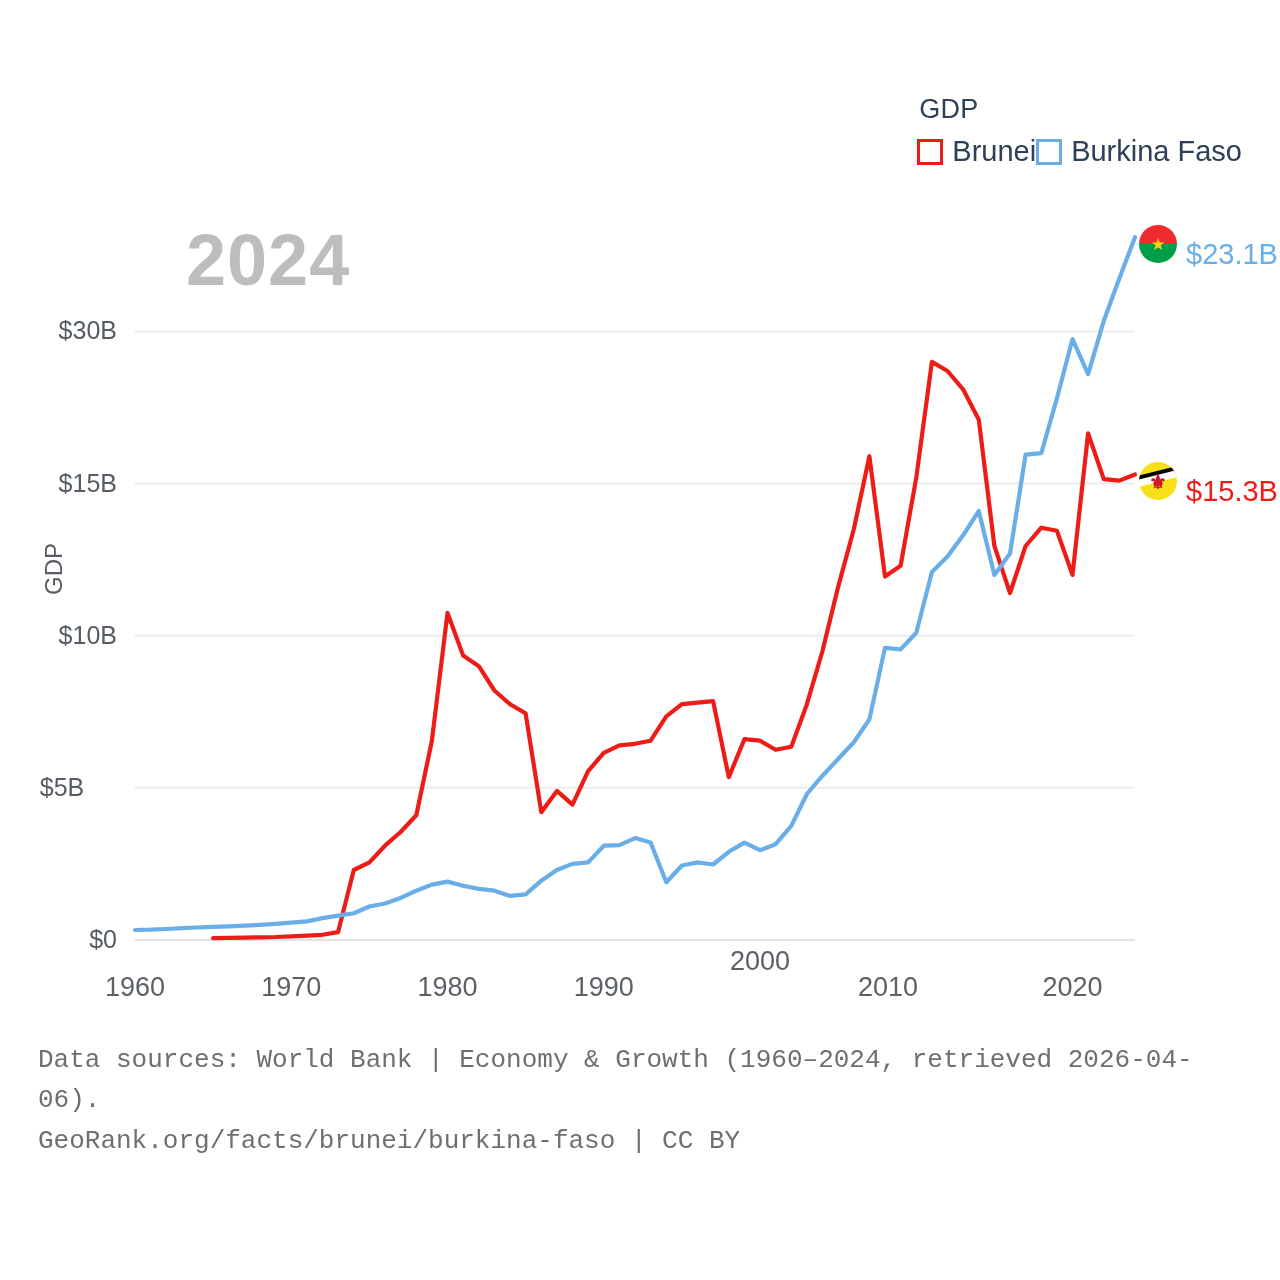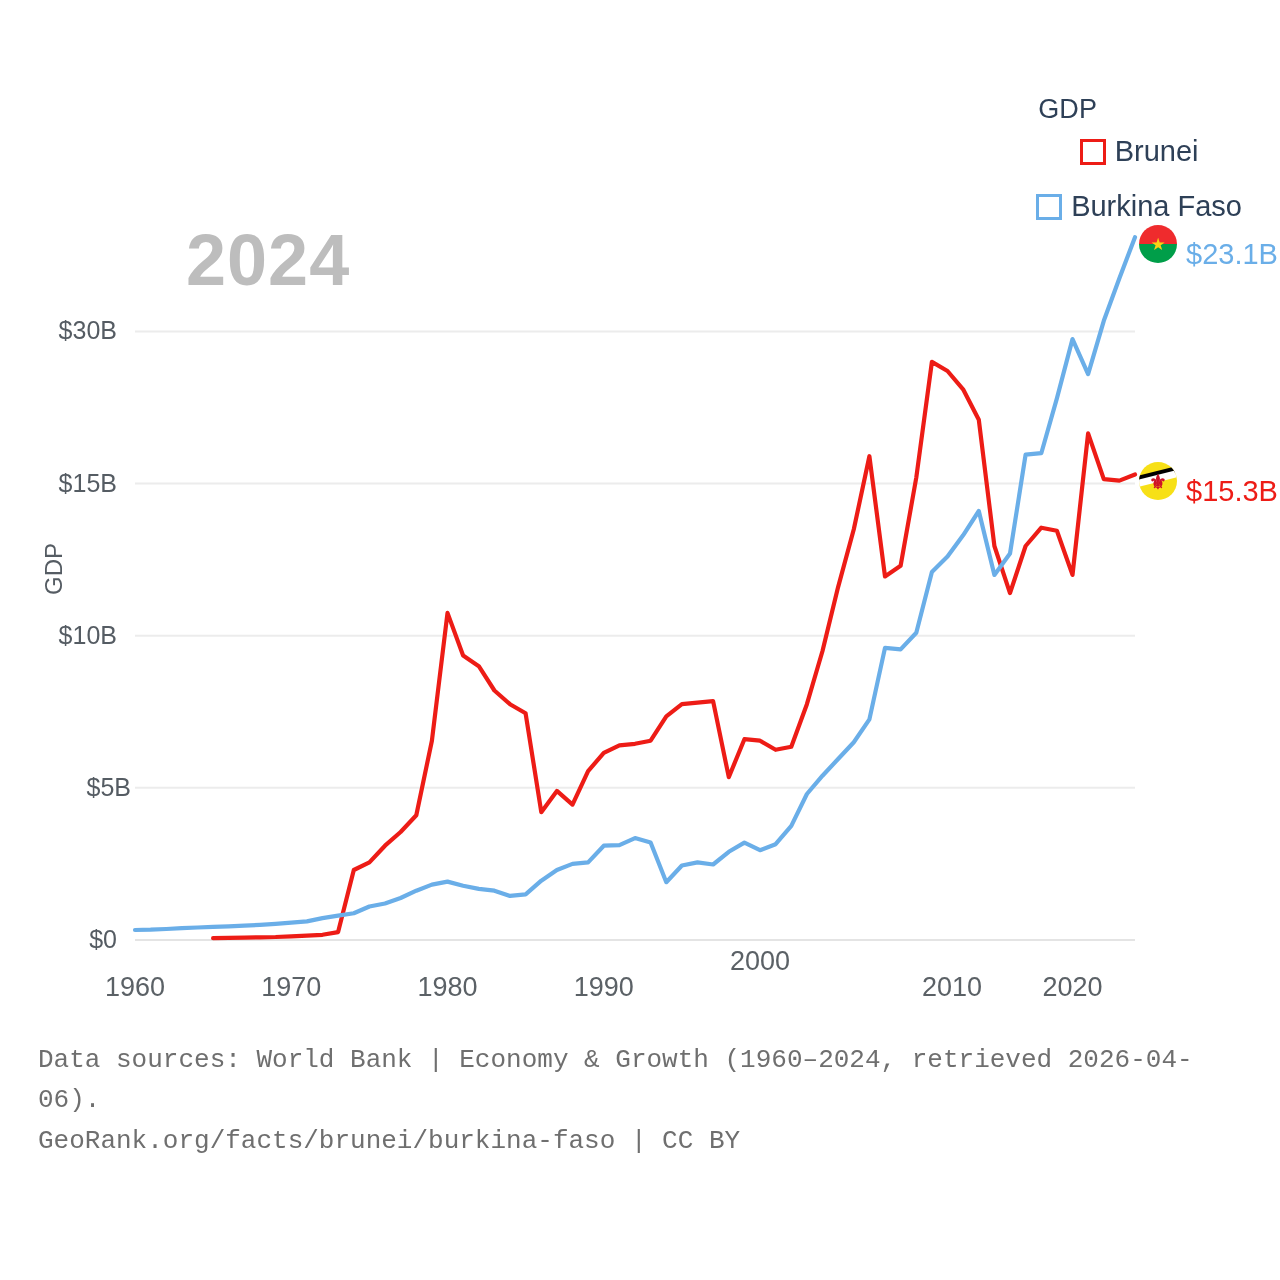--- a/index.html
+++ b/index.html
@@ -8,21 +8,21 @@
     background:#ffffff;
     font-family:"Liberation Sans", sans-serif;
     color:#3b4a5a;
     overflow:hidden;
   }
   #root{position:relative;width:1280px;height:1116px;}
 
   
   .legend{position:absolute;right:38px;top:96px;text-align:right;}
   .legend-title{font-size:27px;color:#2e4057;letter-spacing:.2px;line-height:1;margin-bottom:14px;text-align:left;padding-left:2px;}
-  .legend-items{display:flex;flex-direction:column;align-items:center;gap:26px;}
+  .legend-items{display:flex;flex-direction:row;align-items:center;}
   .legend-item{display:flex;flex-direction:row;align-items:center;gap:9px;}
   .legend-swatch{width:26px;height:26px;background:#fff;box-sizing:border-box;}
   .legend-label{font-size:29px;color:#2e4057;line-height:1;white-space:nowrap;}
 
   
   .watermark{
     position:absolute;left:158px;top:224px;
     font-size:72px;font-weight:bold;color:#bdbdbd;letter-spacing:1px;line-height:1;margin-left:28px;
   }
 
@@ -95,32 +95,32 @@
         </g>
       <g id="series-paths">
           <polyline points="213.1,938.2 228.8,937.9 244.4,937.6 260.0,937.3 275.6,937.0 291.3,936.3 306.9,935.7 322.5,934.8 338.1,932.1 353.8,870.0 369.4,862.4 385.0,845.7 400.6,832.0 416.3,815.3 431.9,740.7 447.5,612.9 463.1,655.5 478.8,666.2 494.4,690.5 510.0,704.2 525.6,713.3 541.3,812.2 556.9,790.9 572.5,804.6 588.1,771.1 603.8,752.9 619.4,745.3 635.0,743.8 650.6,740.7 666.3,716.4 681.9,704.2 697.5,702.7 713.1,701.2 728.8,777.2 744.4,739.2 760.0,740.7 775.6,749.8 791.3,746.8 806.9,704.2 822.5,651.0 838.1,587.1 853.8,529.3 869.4,456.2 885.0,576.4 900.6,565.8 916.3,477.5 931.9,361.9 947.5,371.0 963.1,389.3 978.8,419.7 994.4,546.0 1010.0,593.1 1025.6,546.0 1041.3,527.7 1056.9,530.8 1072.5,574.9 1088.1,433.4 1103.8,479.1 1119.4,480.6 1135.0,474.5" fill="none" stroke="#ED1C16" stroke-width="4.2" stroke-linejoin="round" stroke-linecap="round"></polyline>
           <polyline points="135.0,930.0 150.6,929.7 166.3,929.0 181.9,928.1 197.5,927.5 213.1,926.9 228.8,926.3 244.4,925.7 260.0,924.8 275.6,923.9 291.3,922.7 306.9,921.4 322.5,918.1 338.1,915.7 353.8,913.2 369.4,906.5 385.0,903.5 400.6,898.0 416.3,890.7 431.9,884.6 447.5,881.6 463.1,885.8 478.8,888.9 494.4,890.7 510.0,895.9 525.6,894.4 541.3,880.7 556.9,870.0 572.5,863.9 588.1,862.4 603.8,845.7 619.4,845.1 635.0,838.1 650.6,842.6 666.3,882.2 681.9,865.5 697.5,862.4 713.1,864.5 728.8,851.8 744.4,842.6 760.0,850.2 775.6,844.2 791.3,825.9 806.9,794.0 822.5,775.7 838.1,759.0 853.8,742.2 869.4,719.4 885.0,647.9 900.6,649.4 916.3,632.7 931.9,571.9 947.5,556.6 963.1,535.3 978.8,511.0 994.4,574.9 1010.0,553.6 1025.6,454.7 1041.3,453.2 1056.9,398.4 1072.5,339.1 1088.1,374.1 1103.8,320.8 1119.4,278.2 1135.0,237.2" fill="none" stroke="#6AAEE8" stroke-width="4.2" stroke-linejoin="round" stroke-linecap="round"></polyline>
         </g>
     </svg>
   </div>
 
   <div id="yticks">
       <div class="ytick" style="left: 7px; top: 927px;">$0</div>
-      <div class="ytick" style="left: 21px; top: 774.872px;">$5B</div>
+      <div class="ytick" style="left: 7px; top: 774.872px; text-align: center;">$5B</div>
       <div class="ytick" style="left: 7px; top: 622.745px;">$10B</div>
       <div class="ytick" style="left: 7px; top: 470.617px;">$15B</div>
       <div class="ytick" style="left: 7px; top: 318.489px;">$30B</div>
     </div>
   <div id="xticks">
       <div class="xtick" style="left: 65px; top: 974px;">1960</div>
       <div class="xtick" style="left: 221.25px; top: 974px;">1970</div>
       <div class="xtick" style="left: 377.5px; top: 974px;">1980</div>
       <div class="xtick" style="left: 533.75px; top: 974px;">1990</div>
       <div class="xtick" style="left: 690px; top: 948px;">2000</div>
-      <div class="xtick" style="left: 882px; top: 974px;">2010</div>
+      <div class="xtick" style="left: 818px; top: 974px;">2010</div>
       <div class="xtick" style="left: 1002.5px; top: 974px;">2020</div>
     </div>
   <div class="ylabel">GDP</div>
 
   <div class="endlabel" id="end-bf" style="left: 1139px; top: 218.17px;">
     <span class="flag flag-bf">
         <span class="star">★</span>
       </span>
     <span class="val" style="color: rgb(106, 174, 232);">$23.1B</span>
   </div>

